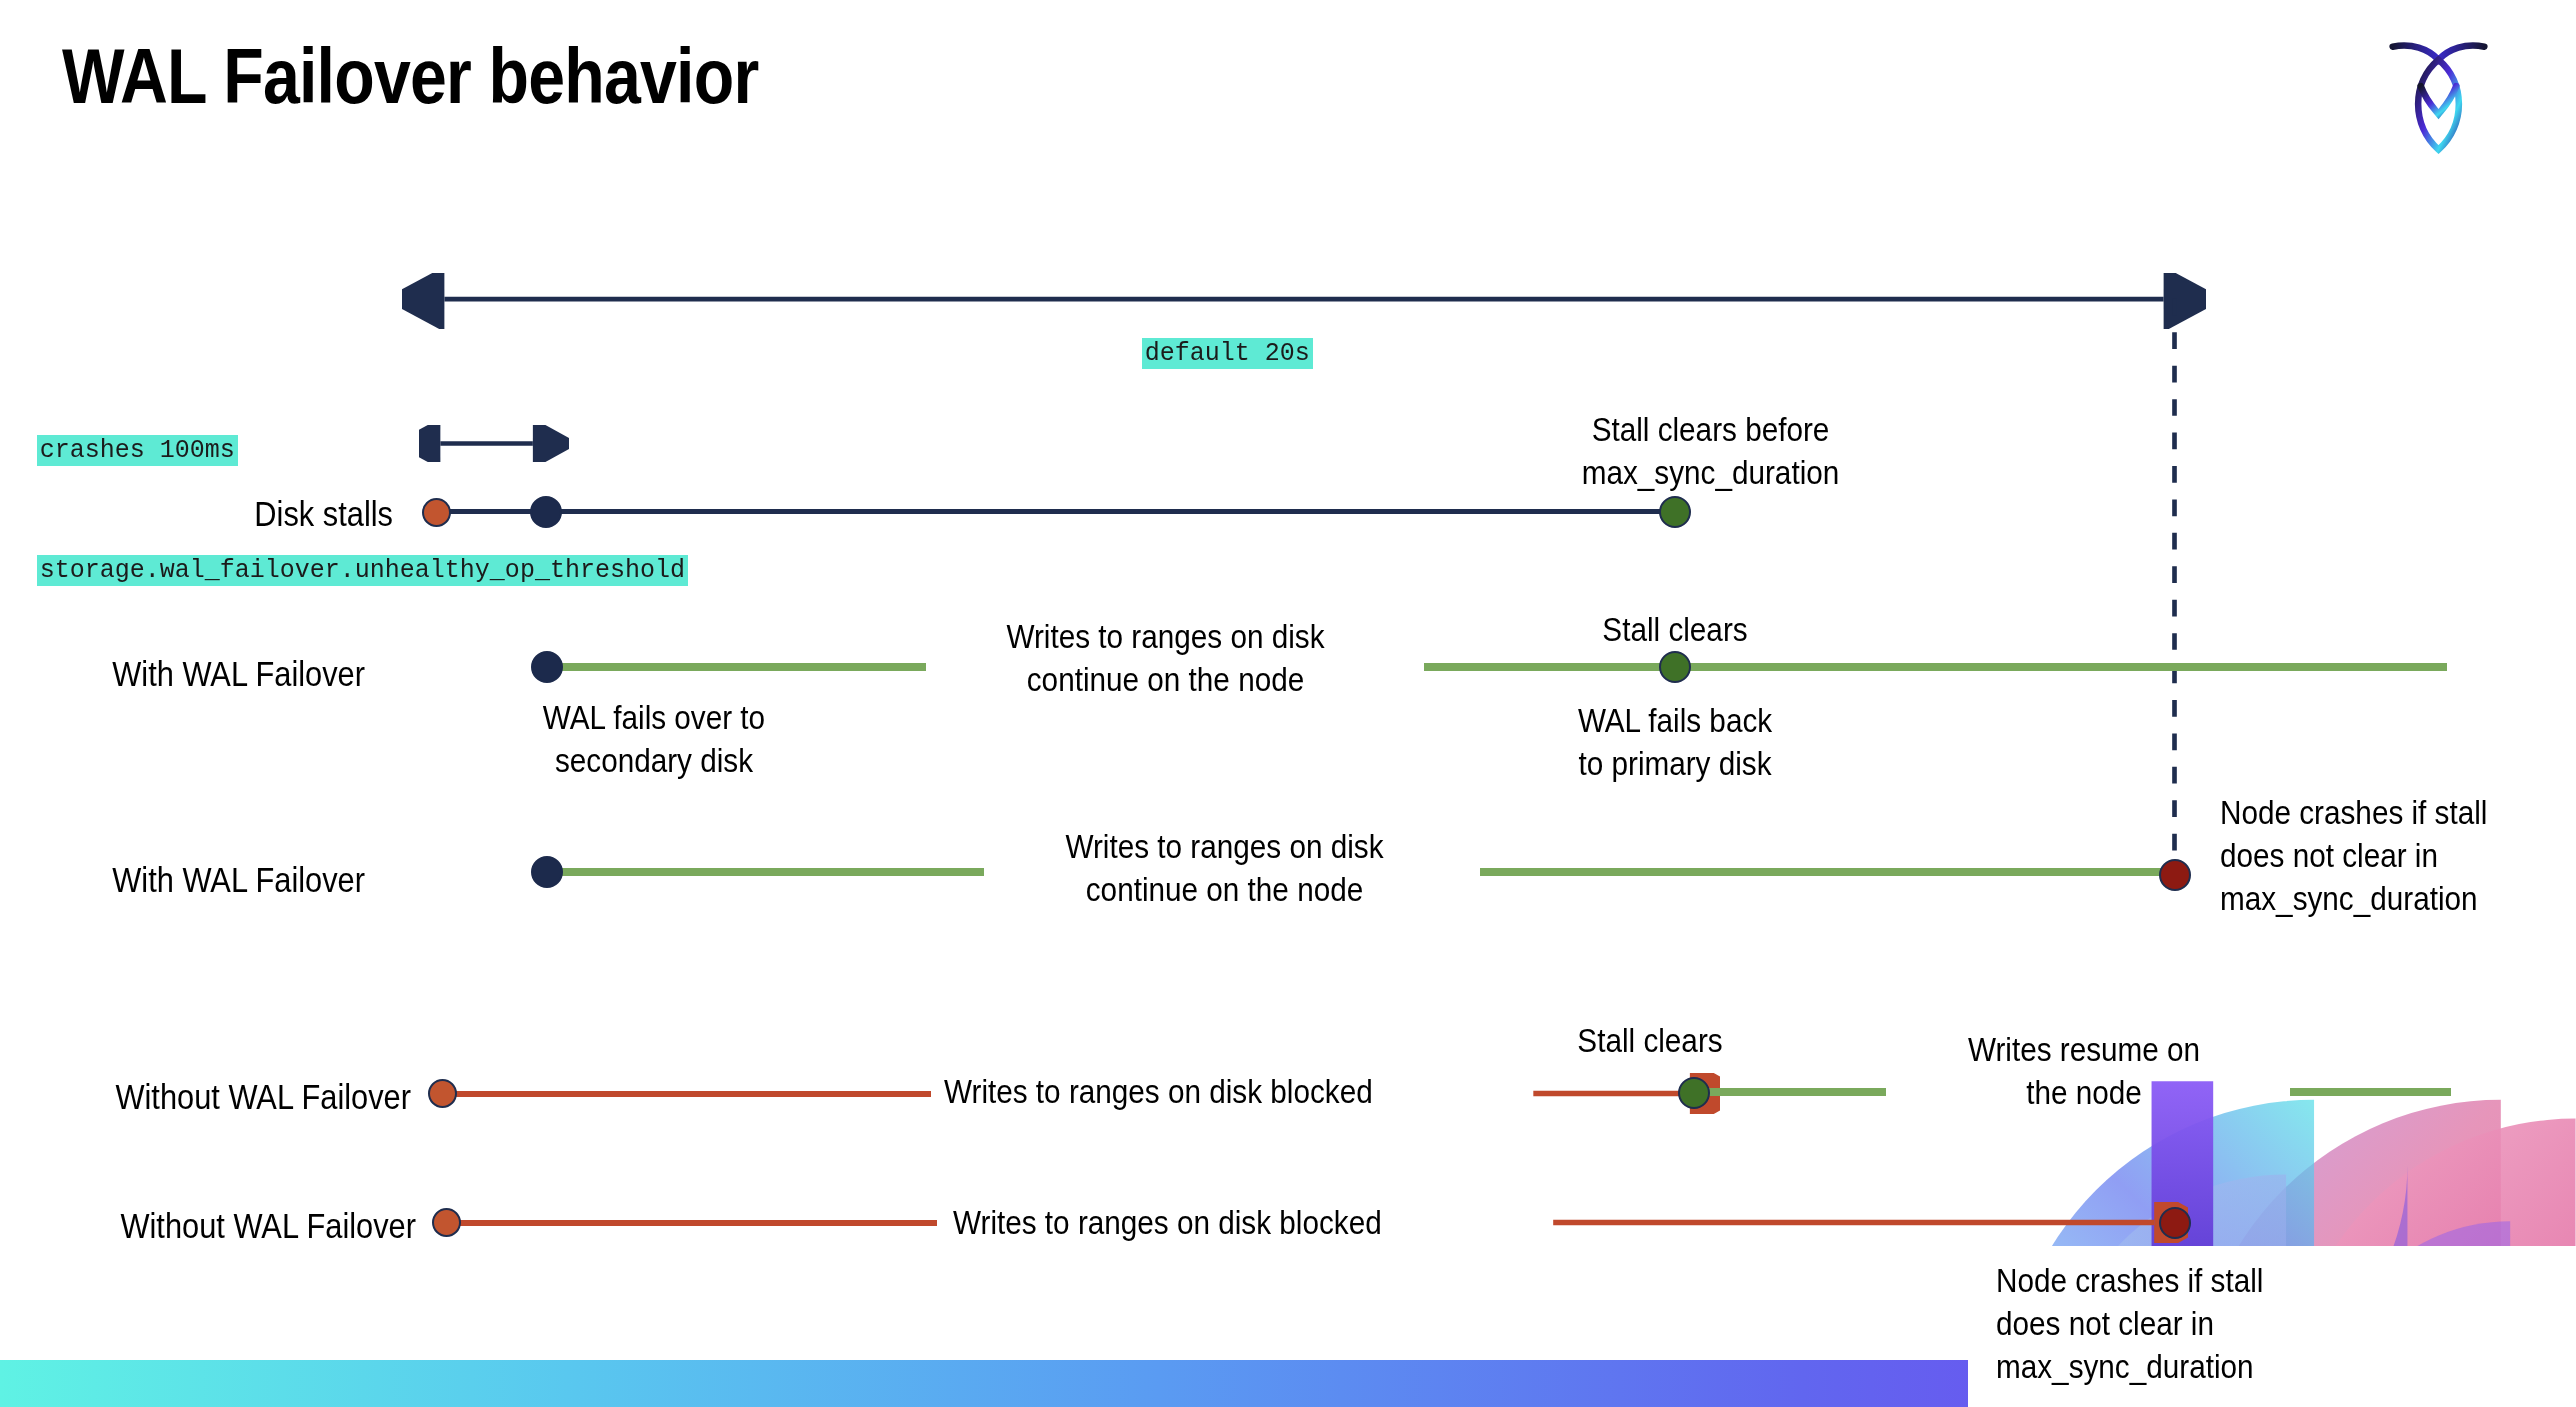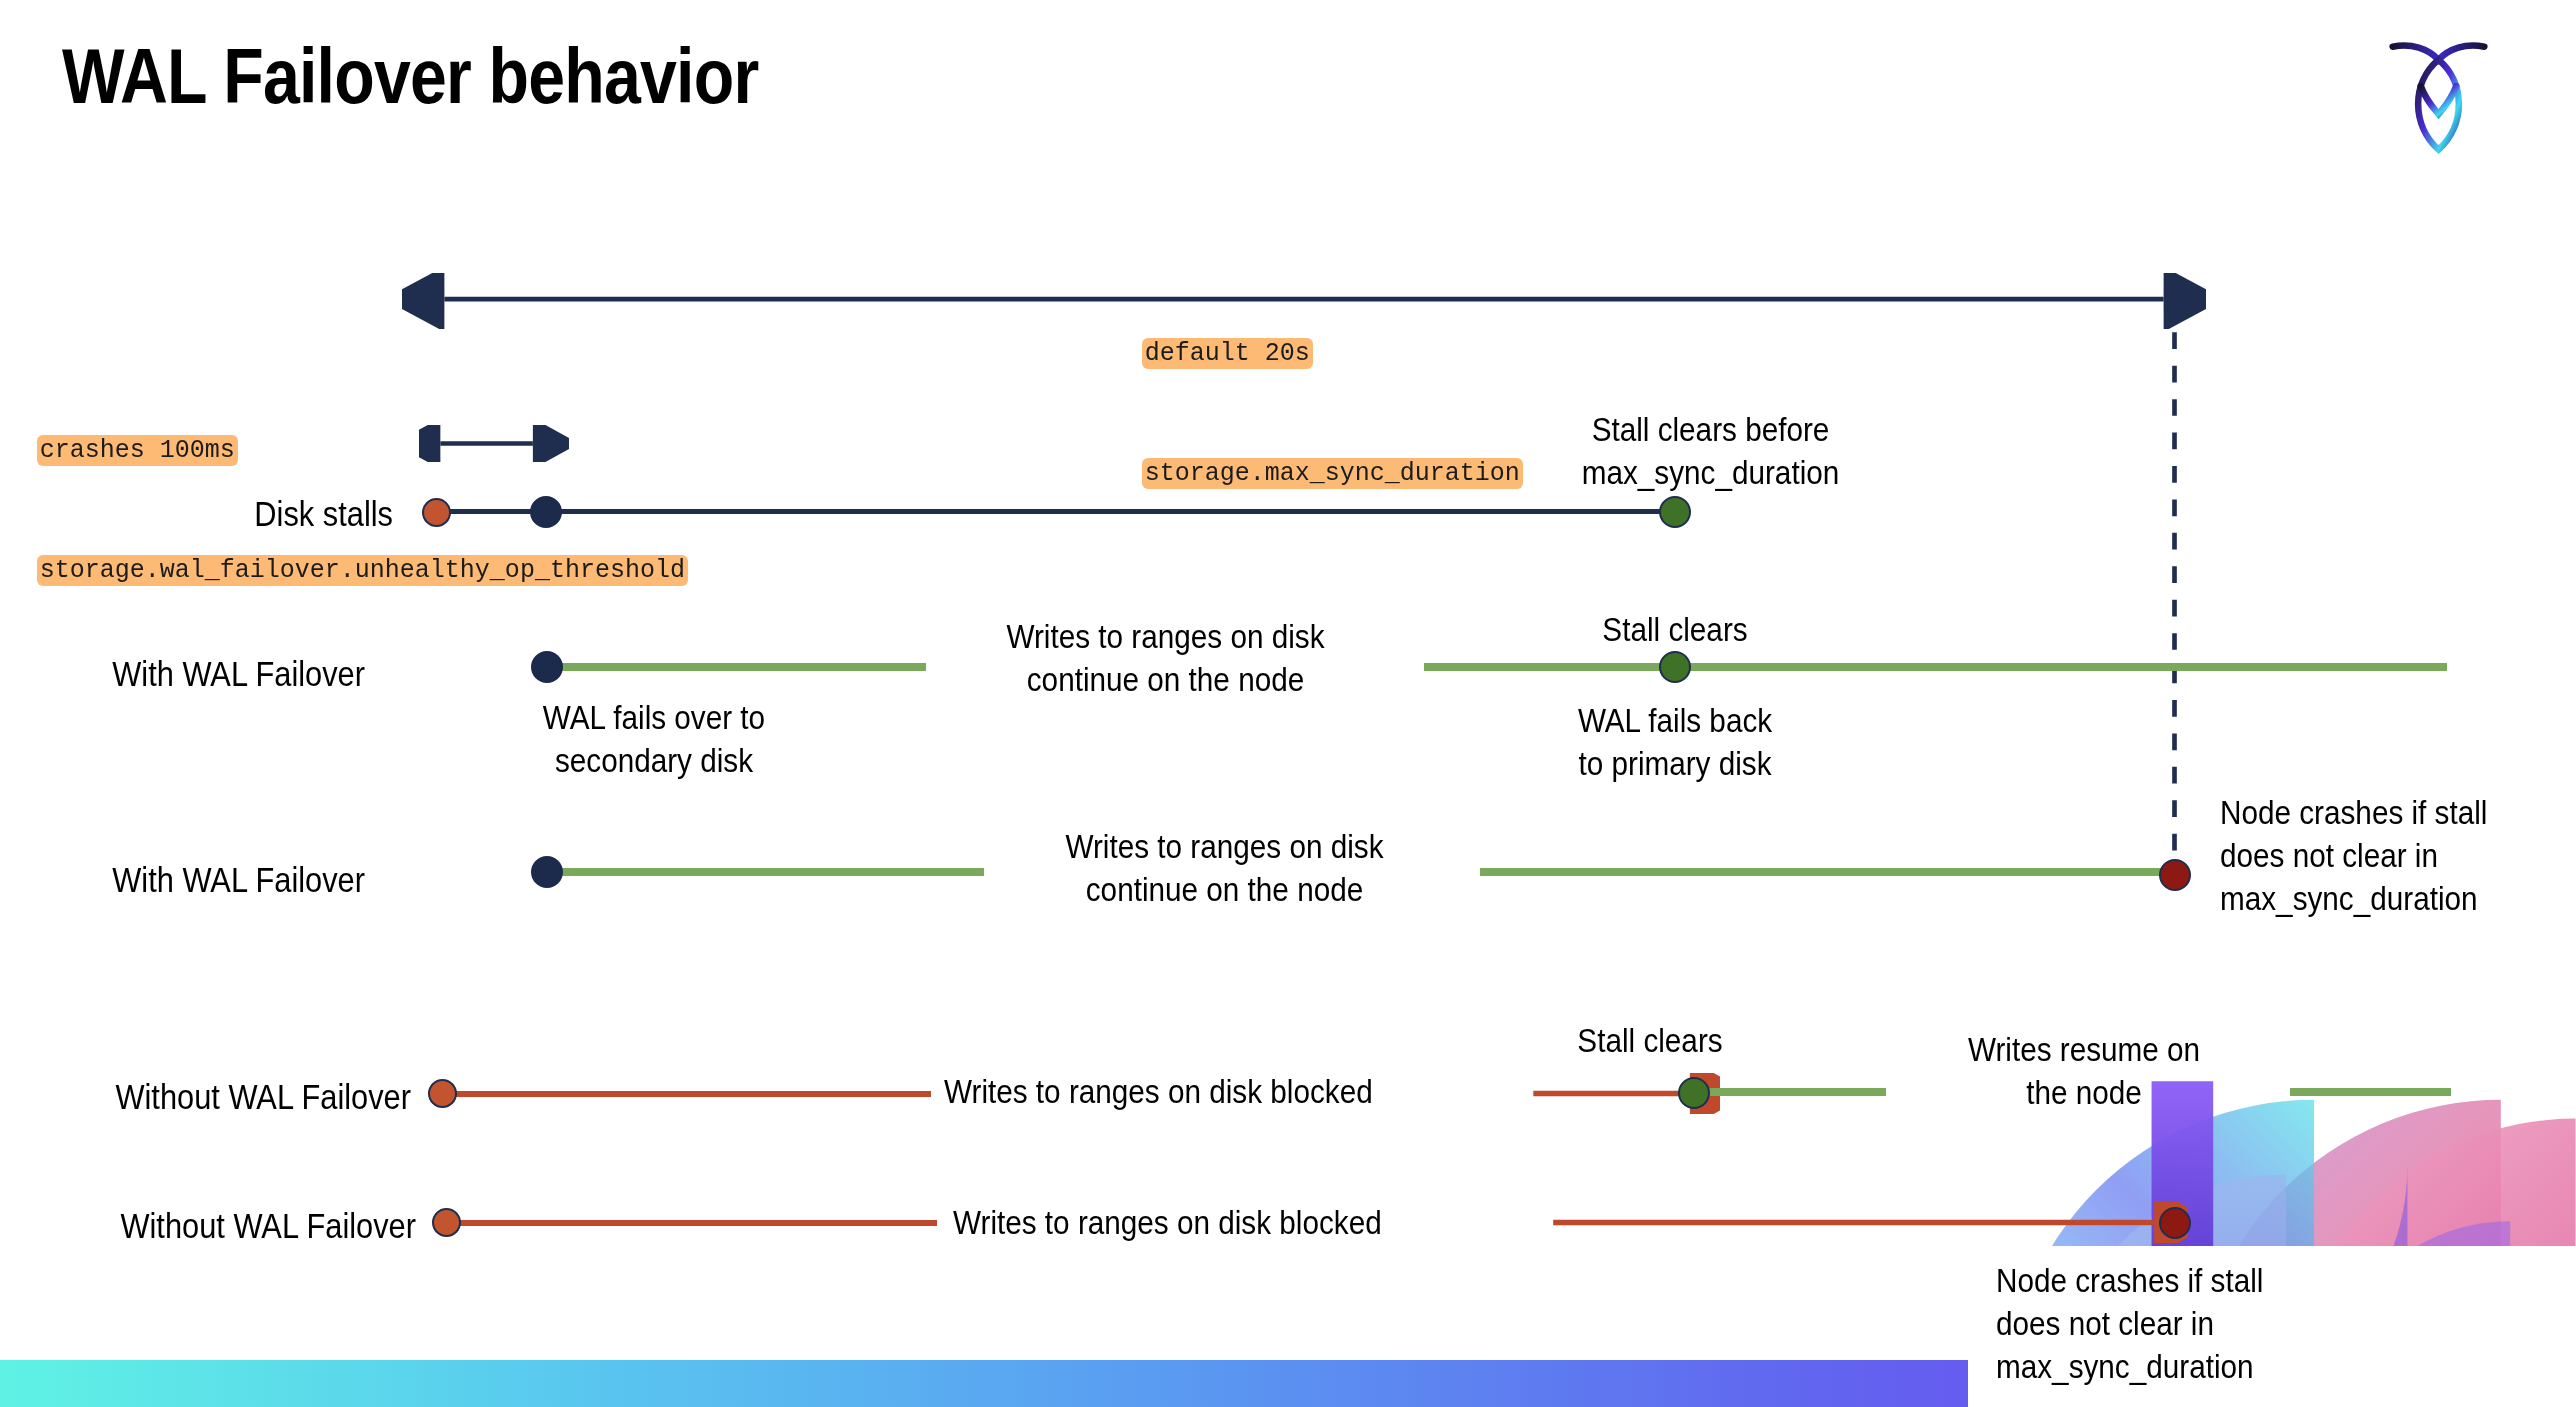--- a/index.html
+++ b/index.html
@@ -17,21 +17,21 @@
   }
 
   
   #logo{position:absolute;left:2387px;top:28px;width:103px;height:131px;}
 
   
   .mono{
     font-family:"Liberation Mono", monospace;
     font-size:25px;line-height:40px;color:#1b1b1b;white-space:pre;
   }
-  .mono span{background:#fdba74;padding:0.9px 2.8px;border-radius:6px;}
+  .mono span{background:#5eead4;padding:0.9px 2.8px;}
 
   
   .abs{position:absolute;}
   .lbl{
     position:absolute;font-family:"Liberation Sans", sans-serif;
     font-size:33px;line-height:43px;color:#000;white-space:pre;
     transform:scaleX(0.90);transform-origin:left top;
   }
   .lbl.c{transform:scaleX(0.90);transform-origin:center top;text-align:center;}
   .rowlabel{
@@ -138,21 +138,20 @@
       </marker>
       <marker id="arrR" markerWidth="14" markerHeight="14" refX="1" refY="7" orient="auto">
         <path d="M1,0 L1,14 L14,7 Z" fill="#1f2d4e"></path>
       </marker>
     </defs>
     <line x1="44" y1="28" x2="1886" y2="28" stroke="#1f2d4e" stroke-width="5" marker-start="url(#arrL)" marker-end="url(#arrR)"></line>
   </svg>
 
   <div class="abs mono" style="left:1142px;top:254px;">
     <div><span>default 20s</span></div>
-    <div><span>storage.max_sync_duration</span></div>
   </div>
 
   <svg class="abs" style="left:2168px;top:297px;" width="13" height="598" xmlns="http://www.w3.org/2000/svg" viewBox="0 0 14 640">
     <line x1="7" y1="0" x2="7" y2="638" stroke="#1f2d4e" stroke-width="5" stroke-dasharray="18,18"></line>
   </svg>
 
   <div class="abs mono" style="left:37px;top:351px;">
     <div><span>crashes 100ms</span></div>
     <div><span>storage.wal_failover.unhealthy_op_threshold</span></div>
   </div>

